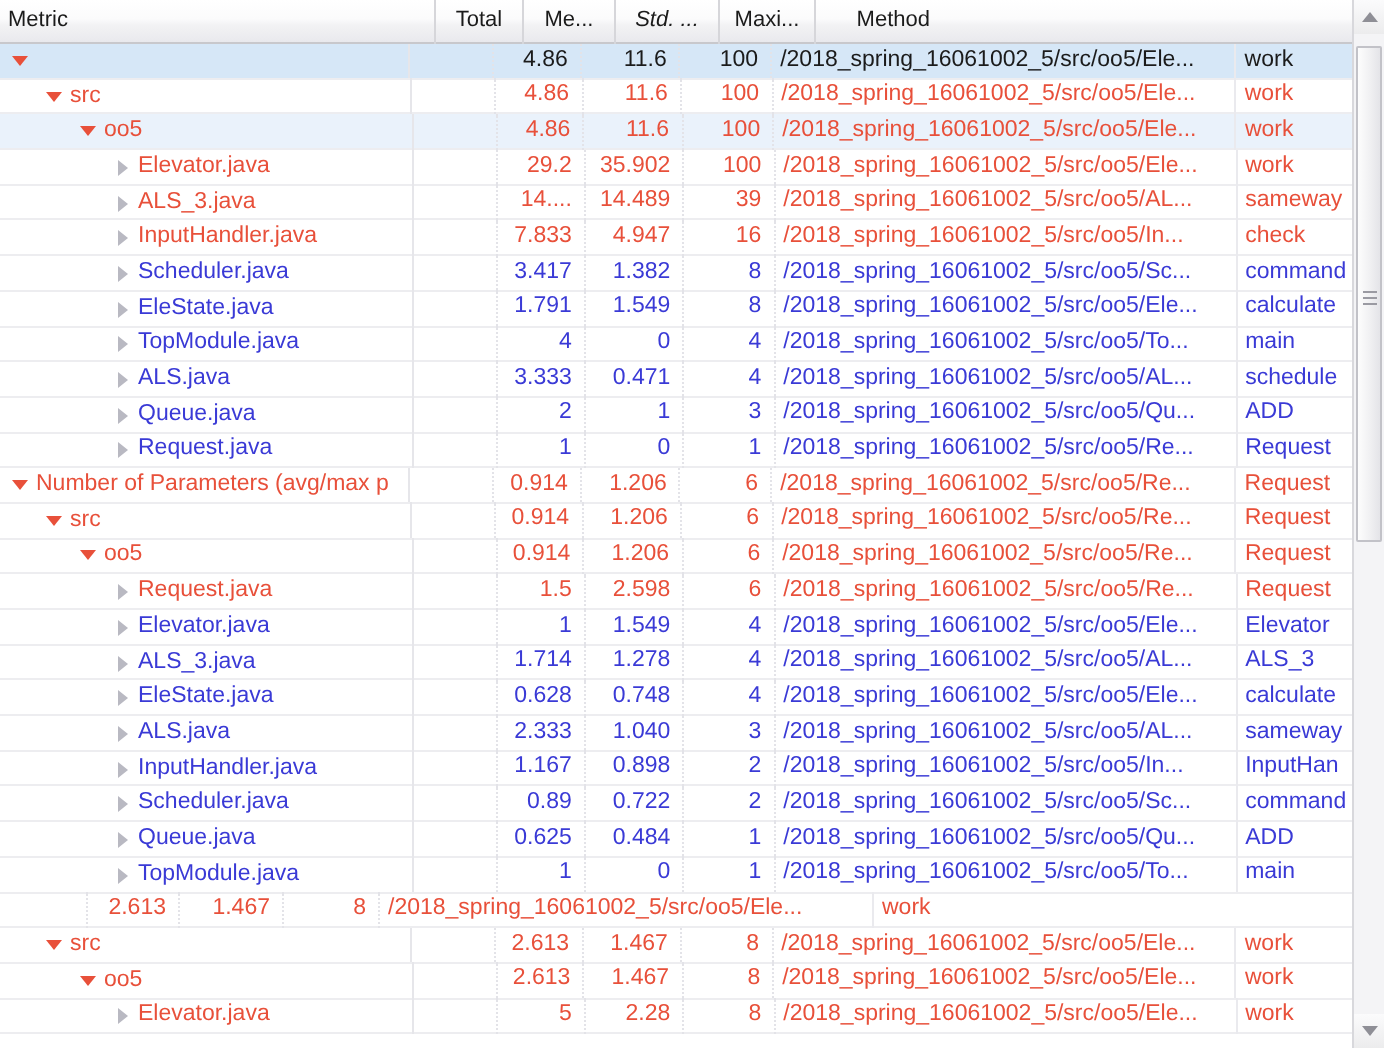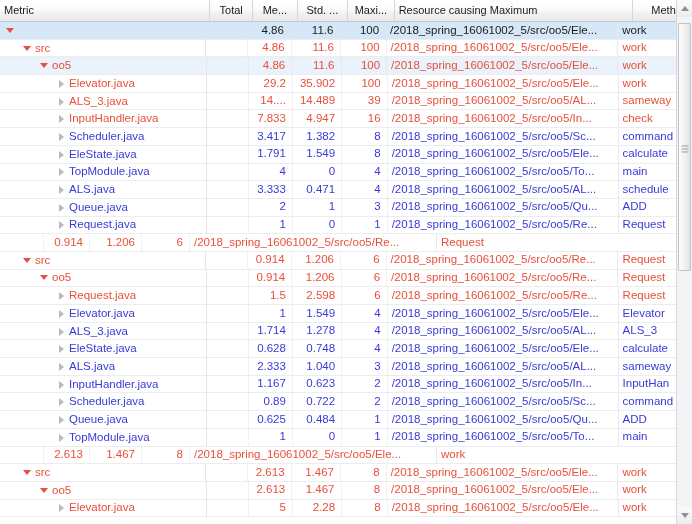--- a/index.html
+++ b/index.html
@@ -110,23 +110,22 @@
 </style>
 </head>
 <body>
 
 <div class="tree-view">
 
   <div class="header-row" id="header">
       <div class="hcell" style="width: 218px;">Metric</div>
       <div class="hcell num" style="width: 44px;">Total</div>
       <div class="hcell num" style="width: 46px;">Me...</div>
-      <div class="hcell num" style="width: 52px;">Std. ...</div>
+      <div class="hcell num" style="width: 52px; font-style: italic;">Std. ...</div>
       <div class="hcell num" style="width: 48px;">Maxi...</div>
-      <div class="hcell" style="width: 247px;">Resource causing Maximum</div>
       <div class="hcell" style="width: 61px;">Method</div>
     </div>
 
   <div class="rows" id="rows">
       <div class="row sel">
         <div class="cell metric c-dark" style="width: 218px; padding-left: 6px;">
           <span class="tw open"></span>
         </div>
         <div class="cell num c-dark" style="width: 44px;"></div>
         <div class="cell num c-dark" style="width: 46px;">4.86</div>
@@ -261,20 +260,24 @@
           <span>Request.java</span>
         </div>
         <div class="cell num c-blue" style="width: 44px;"></div>
         <div class="cell num c-blue" style="width: 46px;">1</div>
         <div class="cell num c-blue" style="width: 52px;">0</div>
         <div class="cell num c-blue" style="width: 48px;">1</div>
         <div class="cell res c-blue" style="width: 247px;">/2018_spring_16061002_5/src/oo5/Re...</div>
         <div class="cell meth c-blue" style="width: 61px;">Request</div>
       </div>
       <div class="row">
+        <div class="cell metric c-red" style="width: 218px; padding-left: 6px;">
+          <span class="tw open"></span>
+          <span>Number of Parameters (avg/max p</span>
+        </div>
         <div class="cell num c-red" style="width: 44px;"></div>
         <div class="cell num c-red" style="width: 46px;">0.914</div>
         <div class="cell num c-red" style="width: 52px;">1.206</div>
         <div class="cell num c-red" style="width: 48px;">6</div>
         <div class="cell res c-red" style="width: 247px;">/2018_spring_16061002_5/src/oo5/Re...</div>
         <div class="cell meth c-red" style="width: 61px;">Request</div>
       </div>
       <div class="row">
         <div class="cell metric c-red" style="width: 218px; padding-left: 23px;">
           <span class="tw open"></span>
@@ -359,21 +362,21 @@
         <div class="cell res c-blue" style="width: 247px;">/2018_spring_16061002_5/src/oo5/AL...</div>
         <div class="cell meth c-blue" style="width: 61px;">sameway</div>
       </div>
       <div class="row">
         <div class="cell metric c-blue" style="width: 218px; padding-left: 57px;">
           <span class="tw closed"></span>
           <span>InputHandler.java</span>
         </div>
         <div class="cell num c-blue" style="width: 44px;"></div>
         <div class="cell num c-blue" style="width: 46px;">1.167</div>
-        <div class="cell num c-blue" style="width: 52px;">0.623</div>
+        <div class="cell num c-blue" style="width: 52px;">0.898</div>
         <div class="cell num c-blue" style="width: 48px;">2</div>
         <div class="cell res c-blue" style="width: 247px;">/2018_spring_16061002_5/src/oo5/In...</div>
         <div class="cell meth c-blue" style="width: 61px;">InputHan</div>
       </div>
       <div class="row">
         <div class="cell metric c-blue" style="width: 218px; padding-left: 57px;">
           <span class="tw closed"></span>
           <span>Scheduler.java</span>
         </div>
         <div class="cell num c-blue" style="width: 44px;"></div>

